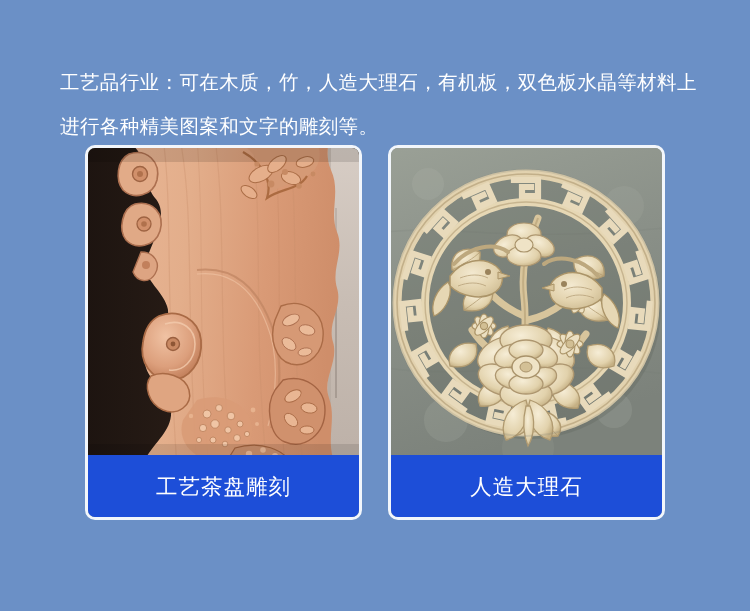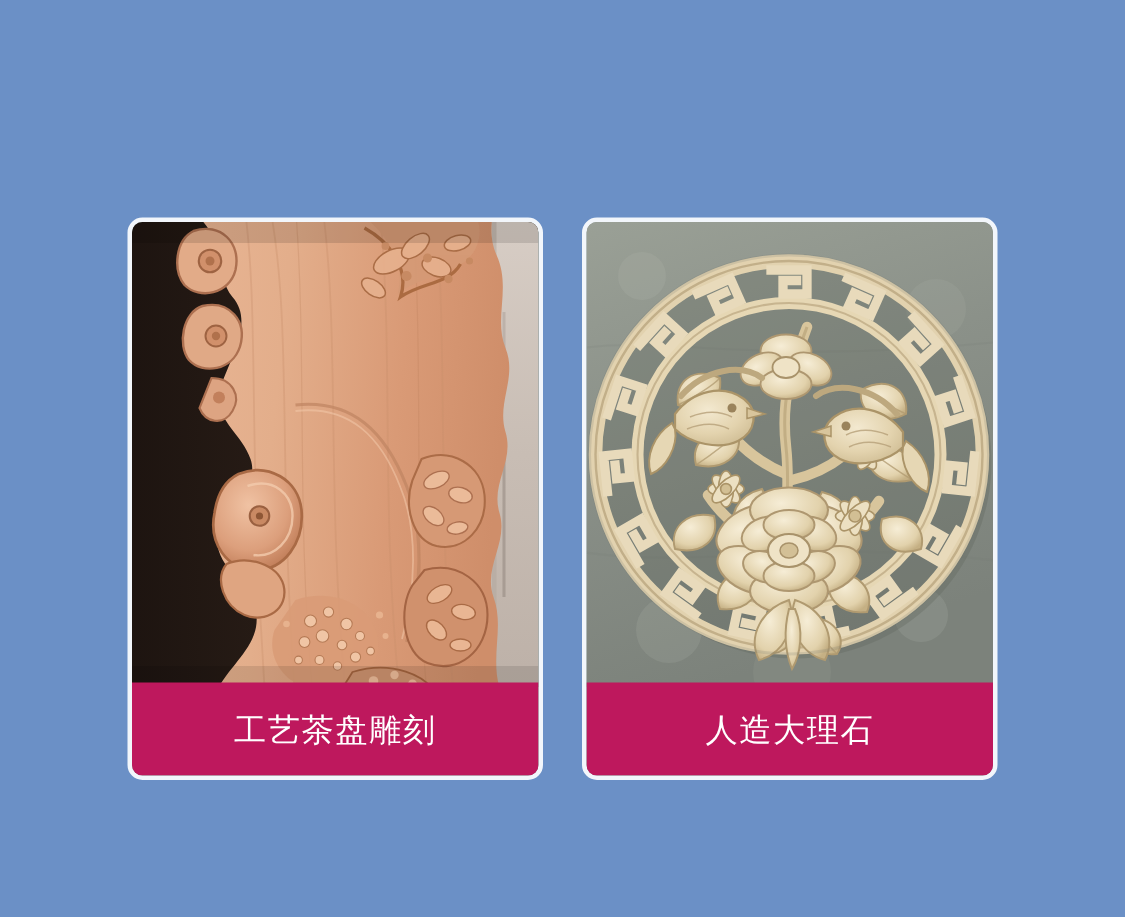--- a/index.html
+++ b/index.html
@@ -74,35 +74,36 @@
     width: 100%;
     height: 100%;
   }
 
   .caption {
     position: absolute;
     left: 0;
     bottom: 0;
     width: 100%;
     height: 62px;
-    background: #be185d;
+    background: #1d4ed8;
     color: #ffffff;
     font-size: 21.5px;
     letter-spacing: 1px;
     display: flex;
     align-items: center;
     justify-content: center;
     box-sizing: border-box;
   }
 </style>
 </head>
 <body>
 
 <div class="page">
 
+  <p class="intro">工艺品行业：可在木质，竹，人造大理石，有机板，双色板水晶等材料上进行各种精美图案和文字的雕刻等。</p>
 
   <div class="cards">
 
     <div class="card">
       <div class="photo">
         <svg viewBox="0 0 277 310" preserveAspectRatio="xMidYMid slice" role="img">
           <defs>
             <linearGradient id="woodGrad" x1="0" y1="0" x2="1" y2="0.15">
               <stop offset="0%" stop-color="#e9b695"></stop>
               <stop offset="35%" stop-color="#e3ae8b"></stop>

